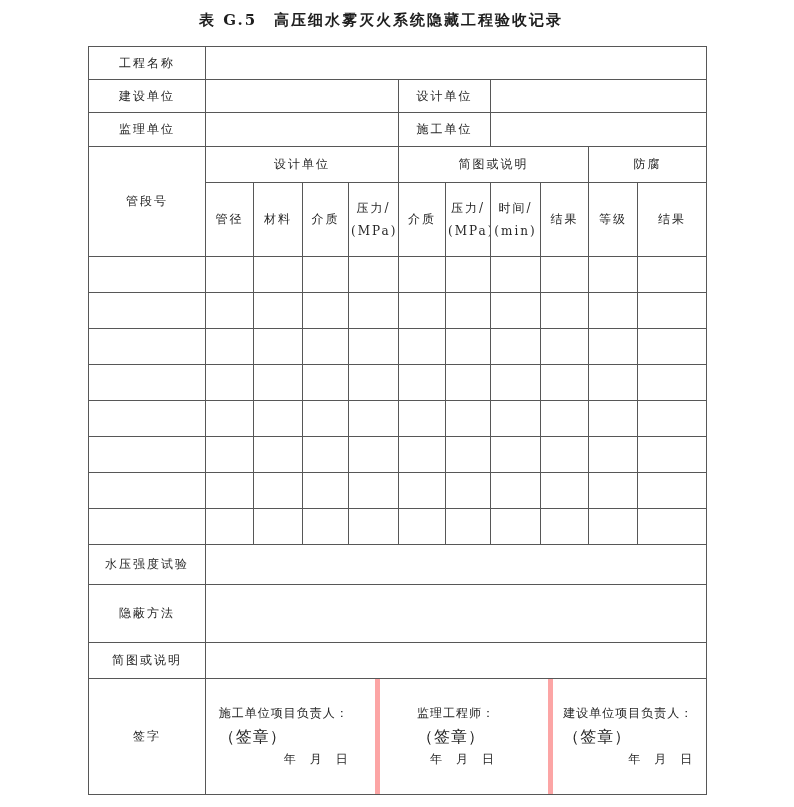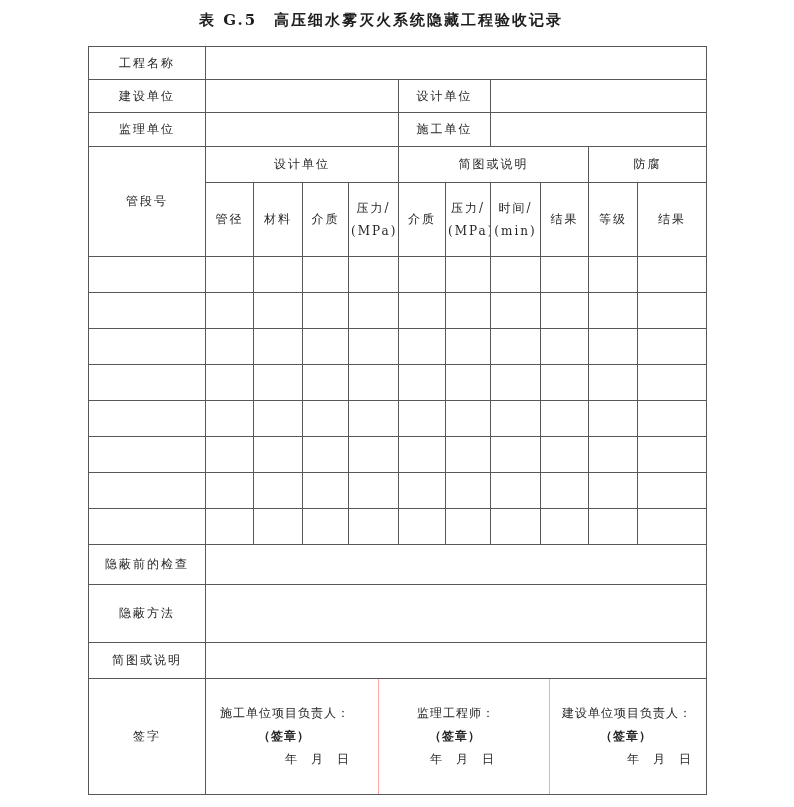--- a/index.html
+++ b/index.html
@@ -51,24 +51,24 @@
   tr.r-sign   { height: 115px; }
   td.pre { white-space: pre-line; letter-spacing: 0.5px; line-height: 1.9; }
   td.sig-row-cell { padding: 0; }
   .sig-flex { display: flex; height: 115px; width: 100%; gap: 16px; }
   .sig-cell {
     flex: 1 1 0;
     display: flex;
     align-items: center;
     justify-content: center;
   }
-  .sig-cell + .sig-cell { border-left: 1px solid #fca5a5; }
+  .sig-cell + .sig-cell { border-left: 5px solid #fca5a5; }
   .sig-inner { display: inline-block; text-align: center; }
   .sig-l1 { text-align: left;  font-size: 12px; letter-spacing: 1px; line-height: 23px; }
-  .sig-l2 { text-align: center; font-size: 12px; letter-spacing: 1px; line-height: 23px; padding-right: 2px; font-weight: bold; }
+  .sig-l2 { text-align: left; font-size: 16px; letter-spacing: 1px; line-height: 23px; padding-right: 2px; }
   .sig-l3 { text-align: right;font-size: 12px; letter-spacing: 1px; line-height: 23px; }
 </style>
 </head>
 <body>
 
 <div class="page">
 
   <div class="doc-title">表 G.5　高压细水雾灭火系统隐藏工程验收记录</div>
 
   <table class="form">
@@ -226,21 +226,21 @@
           <td></td>
           <td></td>
           <td></td>
           <td></td>
           <td></td>
           <td></td>
           <td></td>
     </tr>
 
     <tr class="r-check">
-      <td>隐蔽前的检查</td>
+      <td>水压强度试验</td>
       <td colspan="10"></td>
     </tr>
     <tr class="r-method">
       <td>隐蔽方法</td>
       <td colspan="10"></td>
     </tr>
     <tr class="r-sketch">
       <td>简图或说明</td>
       <td colspan="10"></td>
     </tr>

